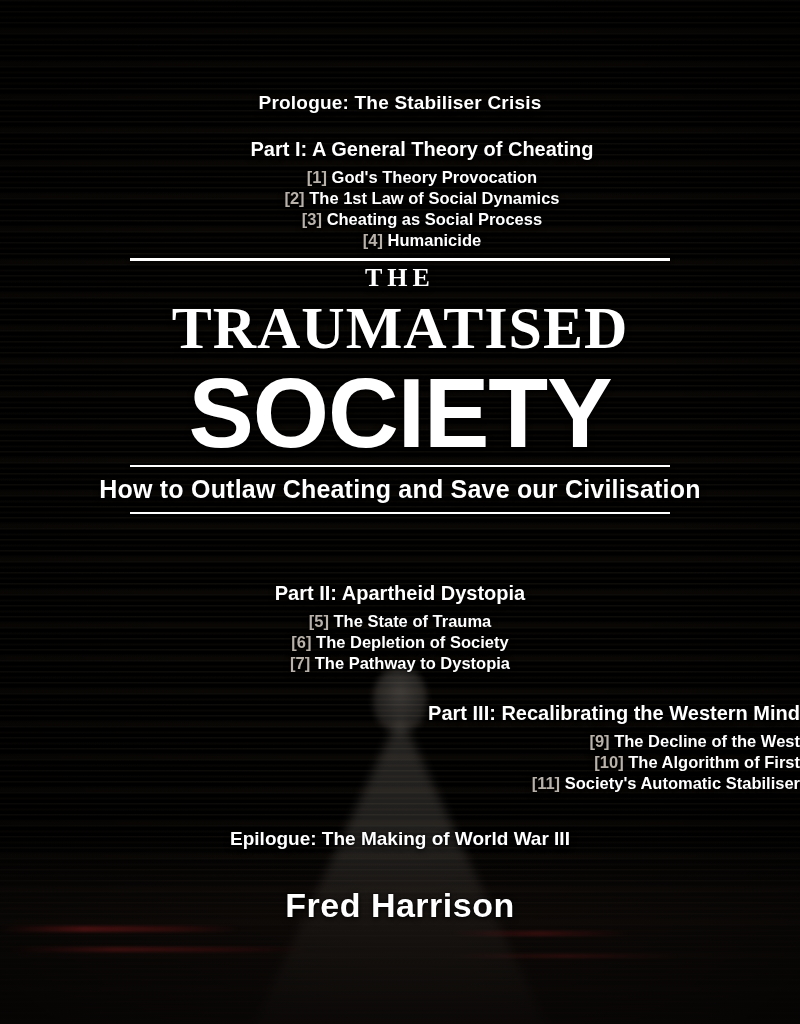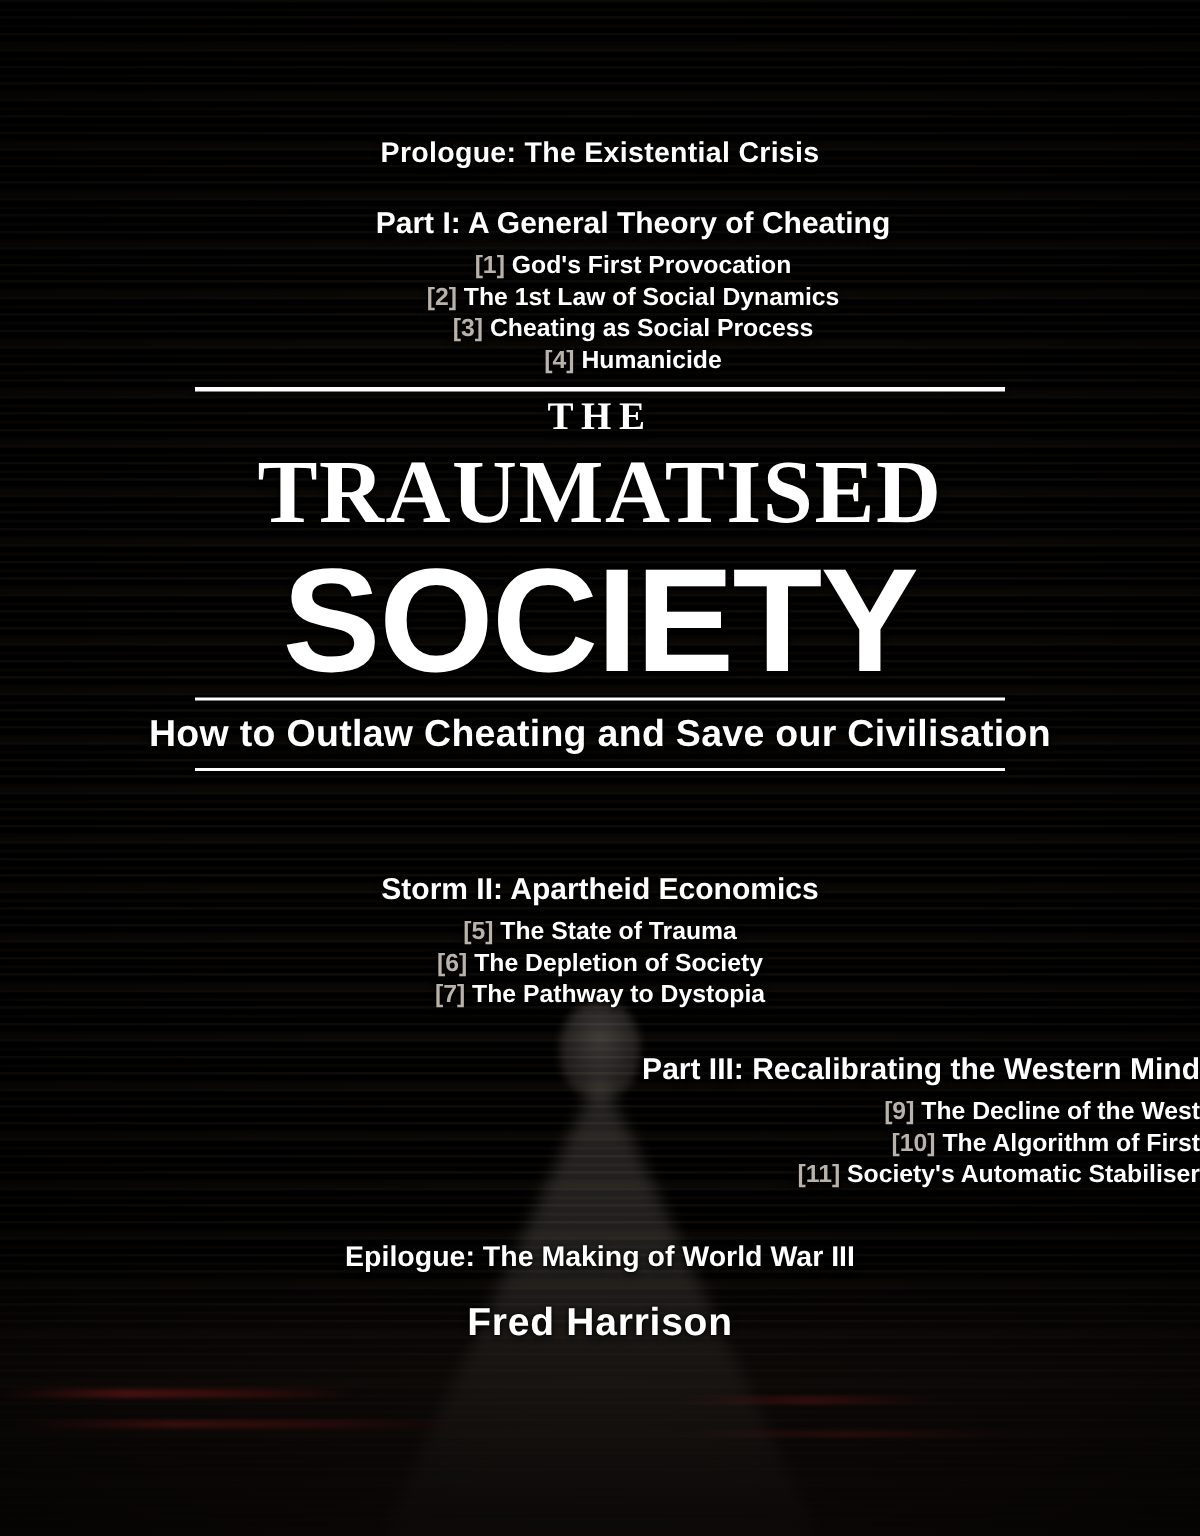--- a/index.html
+++ b/index.html
@@ -210,23 +210,23 @@
     margin: 0;
   }
   .subtitle {
     font-size: 25px;
     font-weight: bold;
     padding: 8px 0 8px 0;
     letter-spacing: 0.2px;
   }
   .author {
     position: absolute;
-    top: 866px;
+    top: 886px;
     width: 100%;
-    font-size: 26px;
+    font-size: 34px;
     font-weight: bold;
     letter-spacing: 0.5px;
   }
 </style>
 </head>
 <body>
 
 <div class="cover">
   <div class="streaks"></div>
   <div class="streaks2"></div>
@@ -236,27 +236,27 @@
   </div>
   <div class="floor"></div>
   <div class="redstreak r1"></div>
   <div class="redstreak r2"></div>
   <div class="redstreak r3"></div>
   <div class="redstreak r4"></div>
   <div class="vignette"></div>
 
   <div class="content">
 
-    <div class="prologue">Prologue: The Existential Crisis</div>
+    <div class="prologue">Prologue: The Stabiliser Crisis</div>
 
     <div class="part-block" id="part1">
       <div class="part-title">Part I: A General Theory of Cheating</div>
       <div class="chapter">
         <span class="num">[1]</span>
-        <span>God's First Provocation</span>
+        <span>God's Theory Provocation</span>
       </div>
       <div class="chapter">
         <span class="num">[2]</span>
         <span>The 1st Law of Social Dynamics</span>
       </div>
       <div class="chapter">
         <span class="num">[3]</span>
         <span>Cheating as Social Process</span>
       </div>
       <div class="chapter">
@@ -269,21 +269,21 @@
       <div class="rule"></div>
       <div class="the">THE</div>
       <div class="main-title">TRAUMATISED</div>
       <div class="main-title2">SOCIETY</div>
       <div class="rule thin"></div>
       <div class="subtitle">How to Outlaw Cheating and Save our Civilisation</div>
       <div class="rule thin"></div>
     </div>
 
     <div class="part-block" id="part2">
-      <div class="part-title">Storm II: Apartheid Economics</div>
+      <div class="part-title">Part II: Apartheid Dystopia</div>
       <div class="chapter">
         <span class="num">[5]</span>
         <span>The State of Trauma</span>
       </div>
       <div class="chapter">
         <span class="num">[6]</span>
         <span>The Depletion of Society</span>
       </div>
       <div class="chapter">
         <span class="num">[7]</span>

